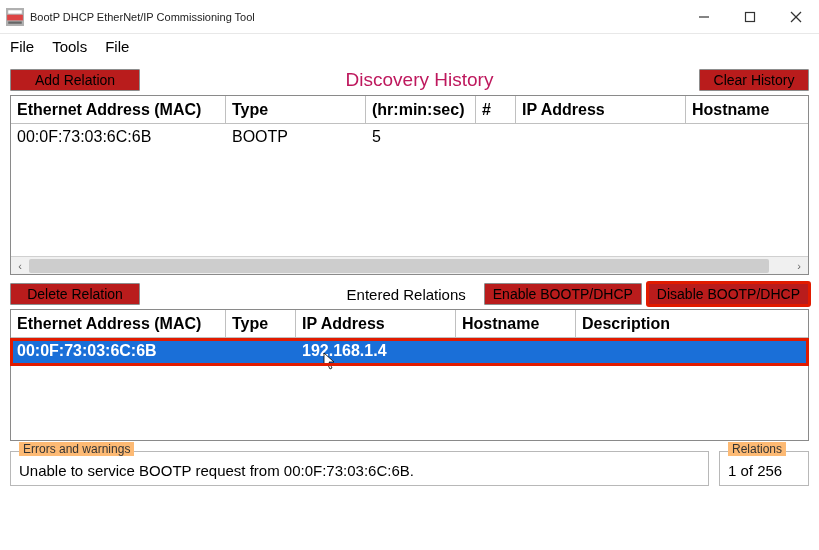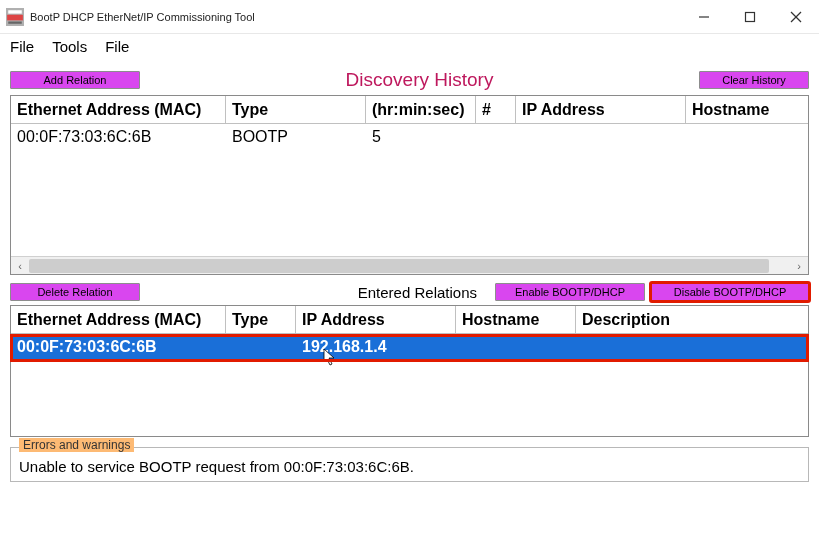--- a/index.html
+++ b/index.html
@@ -45,23 +45,23 @@
     padding:2px 10px 6px 10px;
   }
   .row {
     display:flex;
     align-items:center;
     gap:6px;
     margin-top:6px;
   }
   .btn {
     border:1px solid #8d8d8d;
-    background:#d946ef;
+    background:#b91c1c;
     padding:2px 12px;
-    font-size:11px;
+    font-size:14px;
     min-width:130px;
     text-align:center;
     cursor:default;
     border-radius:1px;
   }
   .btn.small { min-width:auto; padding:2px 8px; }
   .spacer { flex:1; }
   .section-label {
     text-align:center;
     font-size:19px;
@@ -284,15 +284,19 @@
       </div>
     </div>
     <div class="lb2-redbox"></div>
   </div>
 
   <div class="status-wrap">
     <div class="fieldset errors-box">
       <div class="legend">Errors and warnings</div>
       <div>Unable to service BOOTP request from 00:0F:73:03:6C:6B.</div>
     </div>
+    <div class="fieldset relations-box">
+      <div class="legend">Relations</div>
+      <div>1 of 256</div>
+    </div>
   </div>
 
 </div>
 
 </body></html>

